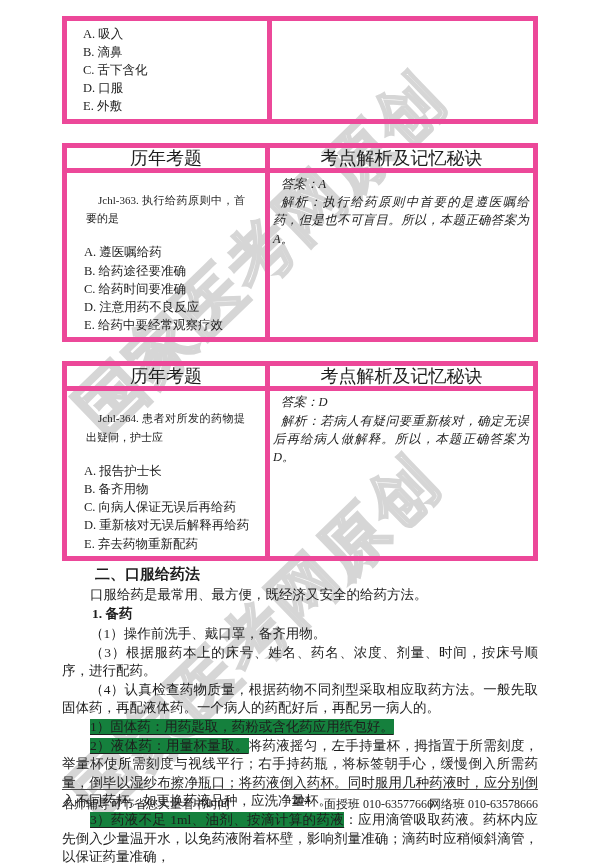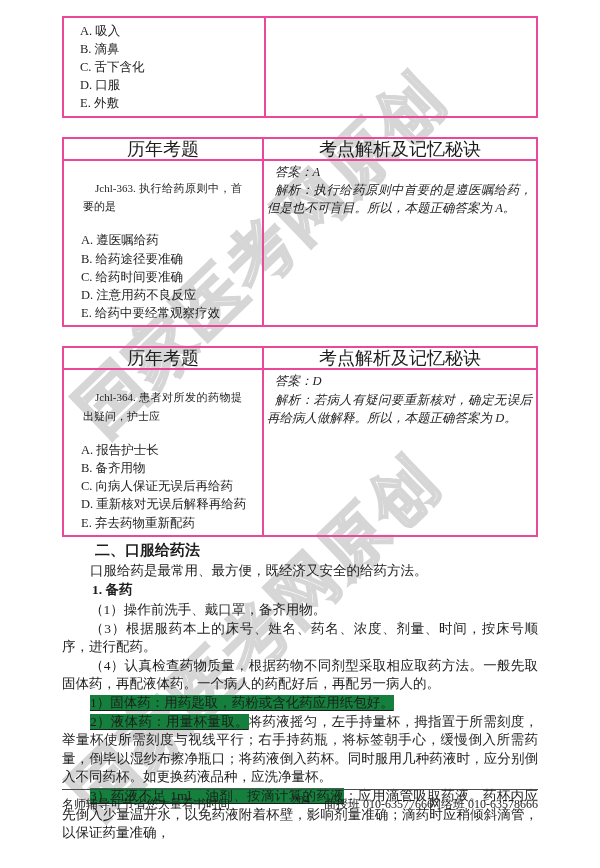--- a/index.html
+++ b/index.html
@@ -16,21 +16,21 @@
   }
   .wm1{left:13px;top:210px;}
   .wm2{left:7px;top:593px;}
   
   .hdr{position:relative;z-index:2;}
   .slogan{text-align:center;padding-top:27px;font-size:12.5px;letter-spacing:1px;}
   .hdr-rule{margin:3px 62px 0;border-bottom:2px solid #3c3c3c;height:0;}
   
   .content{position:relative;z-index:2;margin:0 62px;}
   table{width:100%;border-collapse:collapse;table-layout:fixed;}
-  td{border:2px solid #ec4899;vertical-align:top;}
+  td{border:5px solid #ec4899;vertical-align:top;}
   .col-l{width:198px;}
   .opt-table{margin-top:16px;}
   .opt-cell{padding:4px 2px 4px 0;}
   .opt{padding-left:16px;line-height:18px;font-size:12.5px;}
   .qa-table{margin-top:19px;}
   .qa-head td{text-align:center;font-size:18px;height:20px;line-height:20px;padding:0;vertical-align:middle;}
   .qa-body td{padding:2px 4px 3px 3px;}
   .q{margin:16px;text-indent:12px;font-size:11px;line-height:18.2px;text-align:justify;}
   .qa-left-opt{padding-left:14px;line-height:18.2px;font-size:12.5px;}
   .ans,.ana{margin:0;font-size:12.5px;line-height:18.2px;font-style:italic;text-indent:8px;text-align:justify;}

